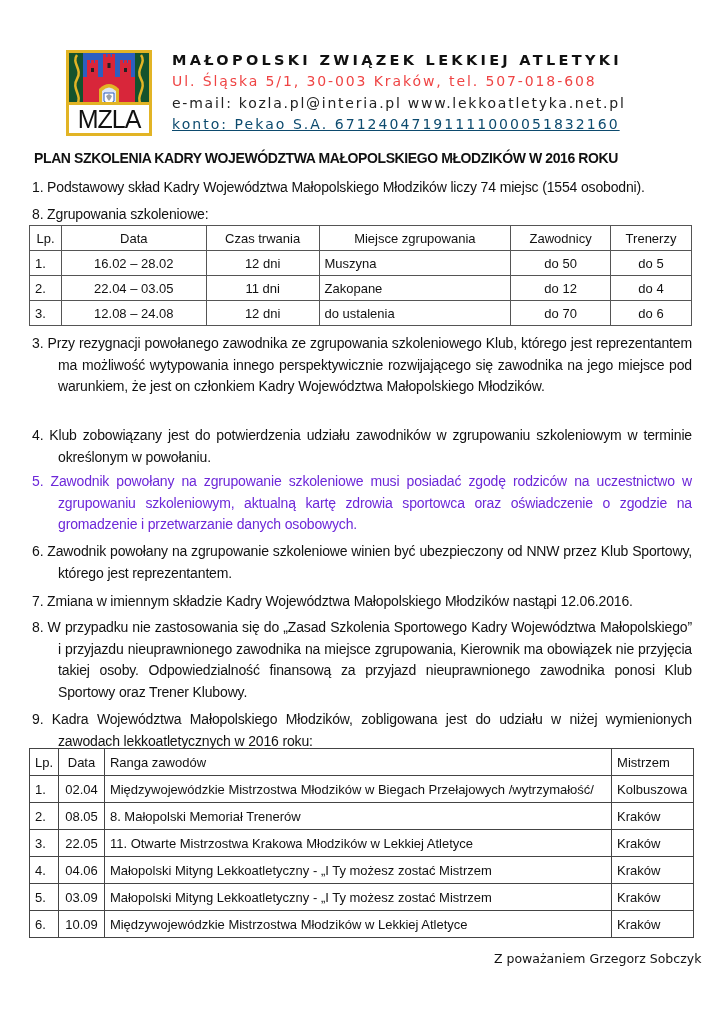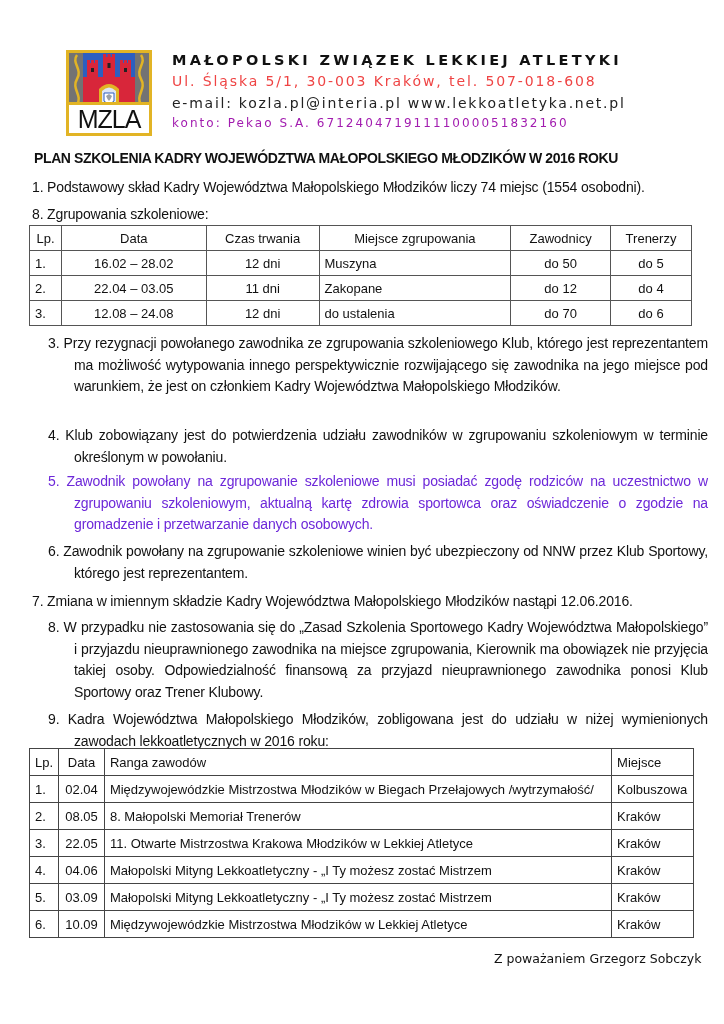--- a/index.html
+++ b/index.html
@@ -1,32 +1,32 @@
 <!DOCTYPE html>
 <html><head>
 <meta charset="utf-8">
 <style>
   html, body { margin:0; padding:0; background:#ffffff; }
   body { width:724px; height:1024px; position:relative; overflow:hidden; font-family:"Liberation Sans", sans-serif; color:#111; }
   .abs { position:absolute; }
   
-  .logo { left:66px; top:50px; width:86px; height:86px; border:3px solid #e2b425; box-sizing:border-box; background:#737373;padding-left:18px; }
+  .logo { left:66px; top:50px; width:86px; height:86px; border:3px solid #e2b425; box-sizing:border-box; background:#14532d;padding-left:18px; }
   .logo .band { position:absolute; top:0; width:16px; height:54px; }
   .logo .band.l { left:0; } .logo .band.r { right:0; }
   .logo .crest { position:absolute; left:14px; top:0; width:52px; height:54px; background:#2d5fc0; overflow:hidden; }
   .logo .name { position:absolute; left:0; right:0; bottom:0; height:28px; font-family:"Liberation Sans", sans-serif; font-size:25px; line-height:28px; text-align:center; letter-spacing:-1px; color:#111; background:#fff; border-top:3px solid #e2b425; }
   .hdr { left:172px; font-family:"DejaVu Sans", sans-serif; letter-spacing:2px; white-space:nowrap; }
   .hdr.t1 { top:52px; font-size:14.5px; font-weight:bold; letter-spacing:3.3px; }
   .hdr.t2 { top:73px; font-size:14px; letter-spacing:1.9px; color:#ef4444; }
   .hdr.t3 { top:95px; font-size:14px; letter-spacing:1.75px; color:#222; }
-  .hdr.t4 { top:116px; font-size:12px; letter-spacing:2.05px; color:#a21caf; }
+  .hdr.t4 { top:116px; font-size:14px; letter-spacing:2.05px; color:#0c4a6e;text-decoration:underline; }
   
   .title { left:0; width:652px; top:150px; text-align:center; font-weight:bold; font-size:14px; letter-spacing:-0.4px; }
   .p { left:32px; width:660px; font-size:14px; line-height:21.5px; letter-spacing:-0.15px; }
-  .p.j { text-align:justify; text-align-last:left;margin-left:16px; }
+  .p.j { text-align:justify; text-align-last:left; }
   .p.hang { padding-left:26px; text-indent:-26px; width:634px; }
   .blue { color:#6d28d9; }
   table { border-collapse:collapse; position:absolute; font-size:13px;border-radius:17px; }
   td, th { border:1px solid #555; font-weight:normal; padding:0 5px; height:24px; white-space:nowrap; }
   .t1tab { left:29px; top:225px; width:663px; }
   .t1tab td { height:24px; }
   .c { text-align:center; }
   .t2tab { left:29px; top:748px; width:665px; }
   .t2tab td { height:26px; border:1.5px solid #444; }
   .sign { left:494px; top:951px; font-family:"DejaVu Sans", sans-serif; font-size:12.5px; }
@@ -135,21 +135,21 @@
     <col style="width:29px">
       <col style="width:46px">
       <col style="width:508px">
       <col style="width:82px">
   </colgroup>
   <tbody>
       <tr>
     <td>Lp.</td>
     <td class="c">Data</td>
     <td>Ranga zawodów</td>
-    <td>Miejsce</td>
+    <td>Mistrzem</td>
   </tr>
   <tr>
     <td>1.</td>
     <td class="c">02.04</td>
     <td>Międzywojewódzkie Mistrzostwa Młodzików w Biegach Przełajowych /wytrzymałość/</td>
     <td>Kolbuszowa</td>
   </tr>
   <tr>
     <td>2.</td>
     <td class="c">08.05</td>

